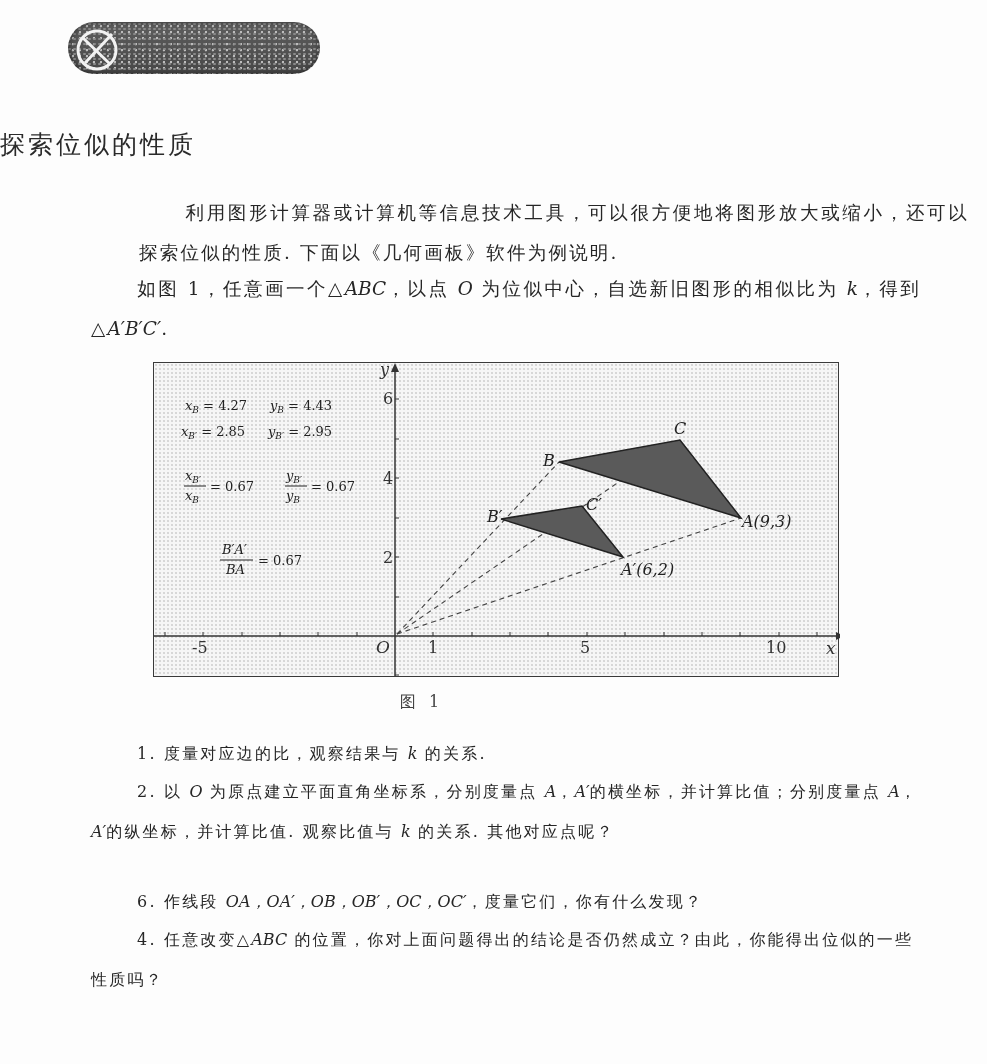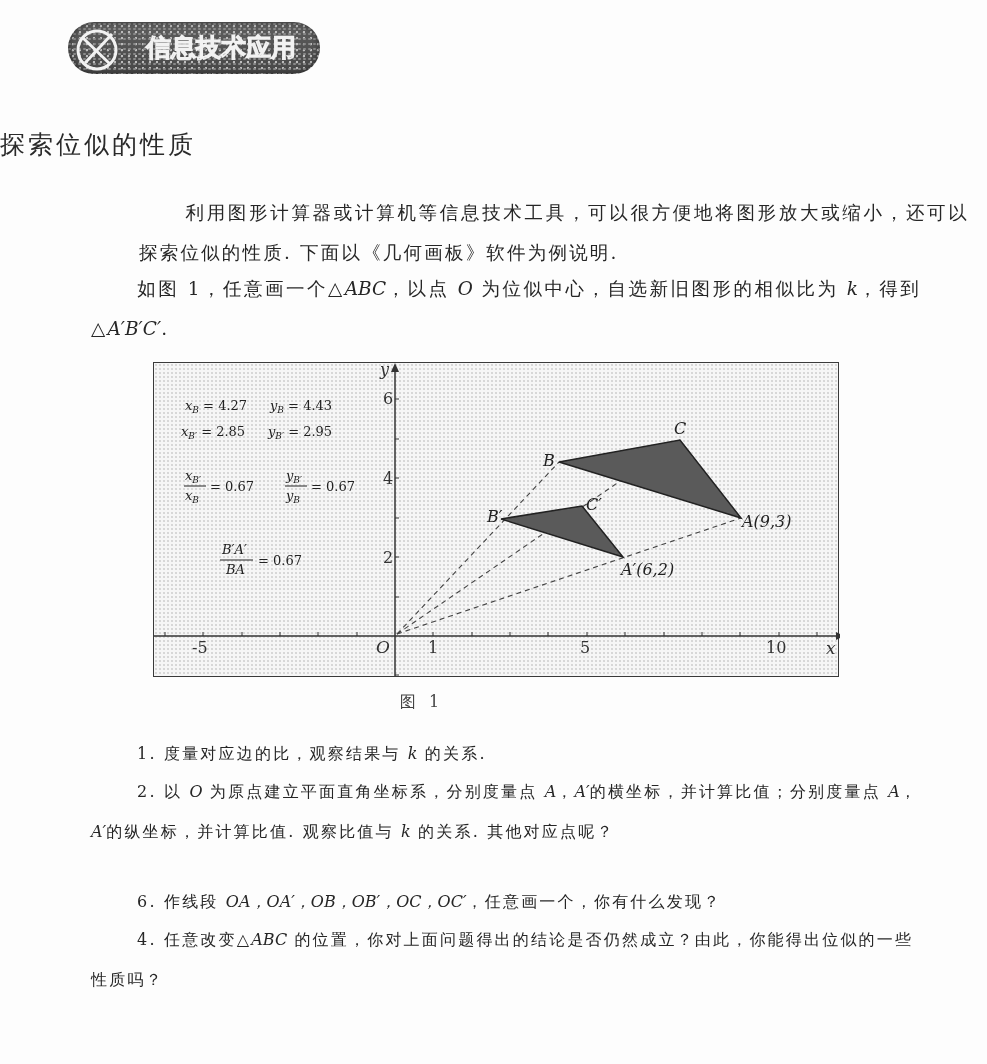--- a/index.html
+++ b/index.html
@@ -52,21 +52,20 @@
 </style>
 </head>
 <body>
 
 <div class="banner">
   <svg class="banner-emblem" viewBox="0 0 50 50">
     <circle cx="25" cy="26" r="19" fill="none" stroke="#f2f2f2" stroke-width="3"></circle>
     <line x1="11" y1="14" x2="38" y2="40" stroke="#f2f2f2" stroke-width="3"></line>
     <line x1="40" y1="10" x2="13" y2="39" stroke="#f2f2f2" stroke-width="3"></line>
   </svg>
-  <span class="banner-text">信息技术应用</span>
 </div>
 
 <div class="title">探索位似的性质</div>
 
 <div class="para" style="top:193px;margin-left:48px;">
   <span class="indent"></span><span>利用图形计算器或计算机等信息技术工具，可以很方便地将图形放大或缩小，还可以探索位似的性质. 下面以《几何画板》软件为例说明.</span>
 </div>
 
 <div class="para" style="top:269px;">
   <span class="indent"></span><span>如图 1，任意画一个△</span><span class="math">ABC</span><span>，以点 </span><span class="math">O</span><span> 为位似中心，自选新旧图形的相似比为 </span><span class="math">k</span><span>，得到△</span><span class="math">A′B′C′</span><span>.</span>
@@ -169,18 +168,18 @@
 
 <div class="q" style="top:734px;">
   <span class="indent" style="display:inline-block;width:46px;"></span><span>1. 度量对应边的比，观察结果与 </span><span class="math">k</span><span> 的关系.</span>
 </div>
 
 <div class="q" style="top:772px;">
   <span style="display:inline-block;width:46px;"></span><span>2. 以 </span><span class="math">O</span><span> 为原点建立平面直角坐标系，分别度量点 </span><span class="math">A</span><span>，</span><span class="math">A′</span><span>的横坐标，并计算比值；分别度量点 </span><span class="math">A</span><span>，</span><span class="math">A′</span><span>的纵坐标，并计算比值. 观察比值与 </span><span class="math">k</span><span> 的关系. 其他对应点呢？</span>
 </div>
 
 <div class="q" style="top:882px;">
-  <span style="display:inline-block;width:46px;"></span><span>6. 作线段 </span><span class="math">OA，OA′，OB，OB′，OC，OC′</span><span>，任意画一个，你有什么发现？</span>
+  <span style="display:inline-block;width:46px;"></span><span>6. 作线段 </span><span class="math">OA，OA′，OB，OB′，OC，OC′</span><span>，度量它们，你有什么发现？</span>
 </div>
 
 <div class="q" style="top:920px;">
   <span style="display:inline-block;width:46px;"></span><span>4. 任意改变△</span><span class="math">ABC</span><span> 的位置，你对上面问题得出的结论是否仍然成立？由此，你能得出位似的一些性质吗？</span>
 </div>
 
 </body></html>

